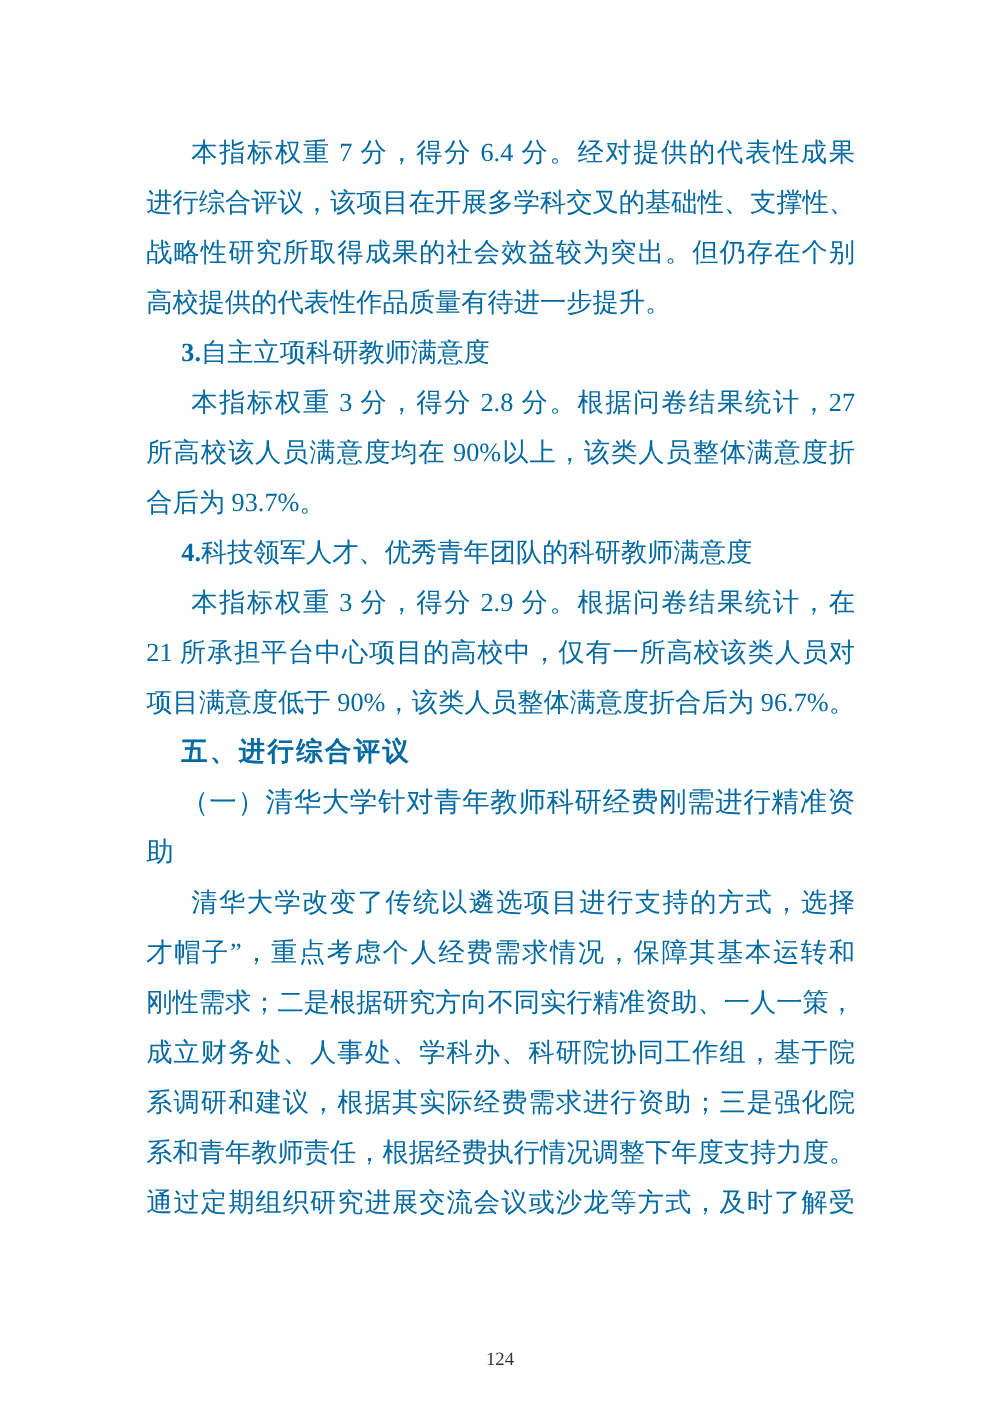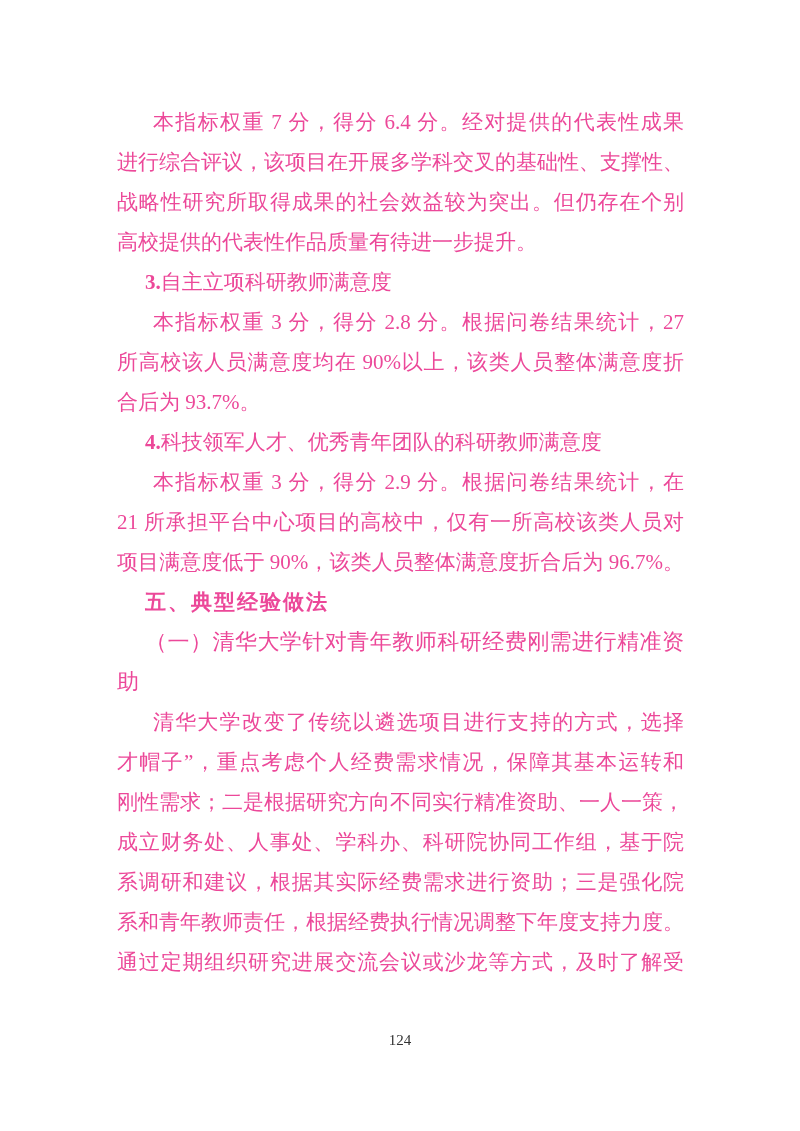--- a/index.html
+++ b/index.html
@@ -17,21 +17,21 @@
   .content {
     position: absolute;
     left: 117px;
     top: 102px;
     width: 567px;
   }
   .ln {
     height: 40px;
     line-height: 40px;
     font-size: 21px;
-    color: #ec4899;
+    color: #0369a1;
     font-family: "Liberation Serif", "DejaVu Serif", serif;
     text-align: justify;
     text-align-last: justify;
     text-justify: inter-character;
     overflow: hidden;
     white-space: nowrap;
   }
   .ln.end {
     text-align: left;
     text-align-last: left;
@@ -45,21 +45,21 @@
   }
   .kai {
     font-size: 22px;
   }
   .num {
     font-weight: bold;
     font-family: "Liberation Serif", "DejaVu Serif", serif;
   }
   .pageno {
     position: absolute;
-    top: 1028px;
+    top: 1076px;
     left: 0;
     width: 800px;
     height: 24px;
     line-height: 24px;
     text-align: center;
     font-size: 15px;
     color: #333333;
     font-family: "Liberation Serif", "DejaVu Serif", serif;
   }
 </style>
@@ -83,21 +83,21 @@
     <div class="ln end">合后为 93.7%。</div>
 
     <div class="ln end ind-sm">
       <span class="num">4.</span><span>科技领军人才、优秀青年团队的科研教师满意度</span>
     </div>
 
     <div class="ln ind">本指标权重 3 分，得分 2.9 分。根据问卷结果统计，在</div>
     <div class="ln">21 所承担平台中心项目的高校中，仅有一所高校该类人员对</div>
     <div class="ln">项目满意度低于 90%，该类人员整体满意度折合后为 96.7%。</div>
 
-    <div class="ln end ind-sm hei">五、典型经验做法</div>
+    <div class="ln end ind-sm hei">五、进行综合评议</div>
 
     <div class="ln ind-sm kai">（一）清华大学针对青年教师科研经费刚需进行精准资</div>
     <div class="ln end kai">助</div>
 
     <div class="ln ind">清华大学改变了传统以遴选项目进行支持的方式，选择</div>
     <div class="ln">才帽子”，重点考虑个人经费需求情况，保障其基本运转和</div>
     <div class="ln">刚性需求；二是根据研究方向不同实行精准资助、一人一策，</div>
     <div class="ln">成立财务处、人事处、学科办、科研院协同工作组，基于院</div>
     <div class="ln">系调研和建议，根据其实际经费需求进行资助；三是强化院</div>
     <div class="ln">系和青年教师责任，根据经费执行情况调整下年度支持力度。</div>

